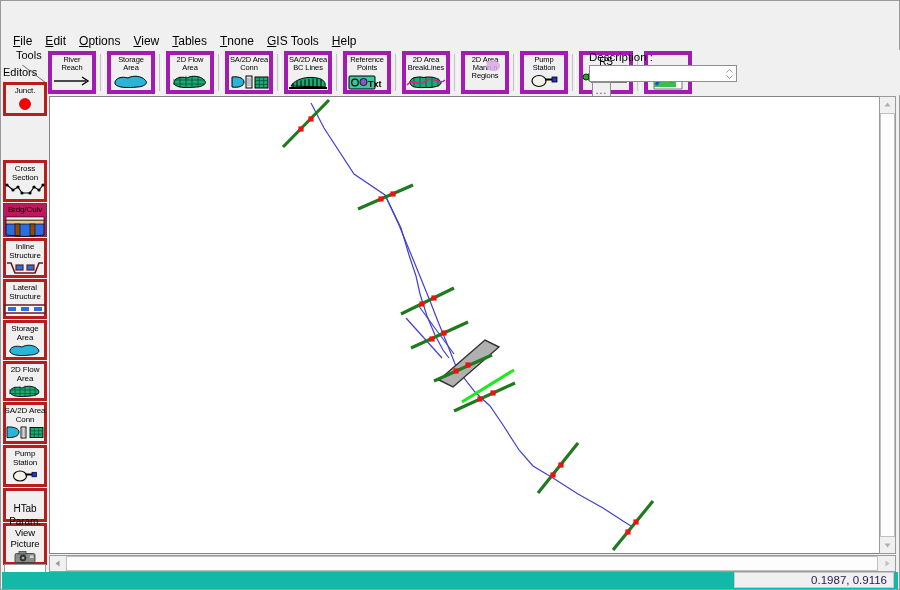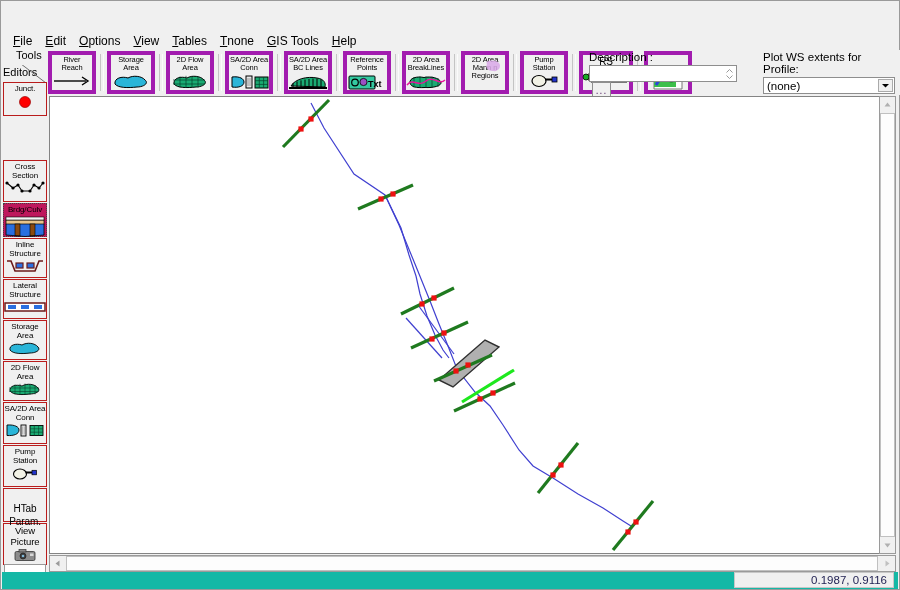--- a/index.html
+++ b/index.html
@@ -216,21 +216,21 @@
   .diag {
     position: absolute;
     left: 0; top: 0;
     width: 46px; height: 36px;
     pointer-events: none;
   }
   .sbtn {
     width: 44px;
     margin: 0 1px 1px 1px;
     background: #f0f0f0;
-    border: 1px solid #b91c1c;
+    border: 3px solid #b91c1c;
     box-sizing: border-box;
     display: flex;
     flex-direction: column;
     align-items: center;
     padding-top: 1px;
     padding-bottom: 1px;
   }
   .sbtn.selected {
     border: 1px dotted #404040;
     background: #be185d;
@@ -508,31 +508,20 @@
         <span class="spin">
           <svg width="9" height="12" viewBox="0 0 9 12">
             <path d="M1.5 4.5 L4.5 1.5 L7.5 4.5" fill="none" stroke="#9a9a9a" stroke-width="1"></path>
             <path d="M1.5 7.5 L4.5 10.5 L7.5 7.5" fill="none" stroke="#9a9a9a" stroke-width="1"></path>
           </svg>
         </span>
       </span>
       <span class="desc-dots">...</span>
     </div>
 
-    <div class="ws-block">
-      <span class="ws-lab">Plot WS extents for Profile:</span>
-      <span class="ws-select">
-        <span class="val">(none)</span>
-        <span class="arrow">
-          <svg width="9" height="7" viewBox="0 0 9 7">
-              <path d="M1 2 L4.5 5.5 L8 2 Z" fill="#000"></path>
-            </svg>
-        </span>
-      </span>
-    </div>
   </div>
 
   <div class="sidebar">
 
     <div class="sb-tools-head panel-head">
       <span class="ptext" style="left:14px; top:1px;">Tools</span>
     </div>
     <div class="sb-editors-head panel-head">
       <span class="ptext" style="left:1px; top:1px;">Editors</span>
       <svg class="diag" style="top:-16px;" width="46" height="36">

